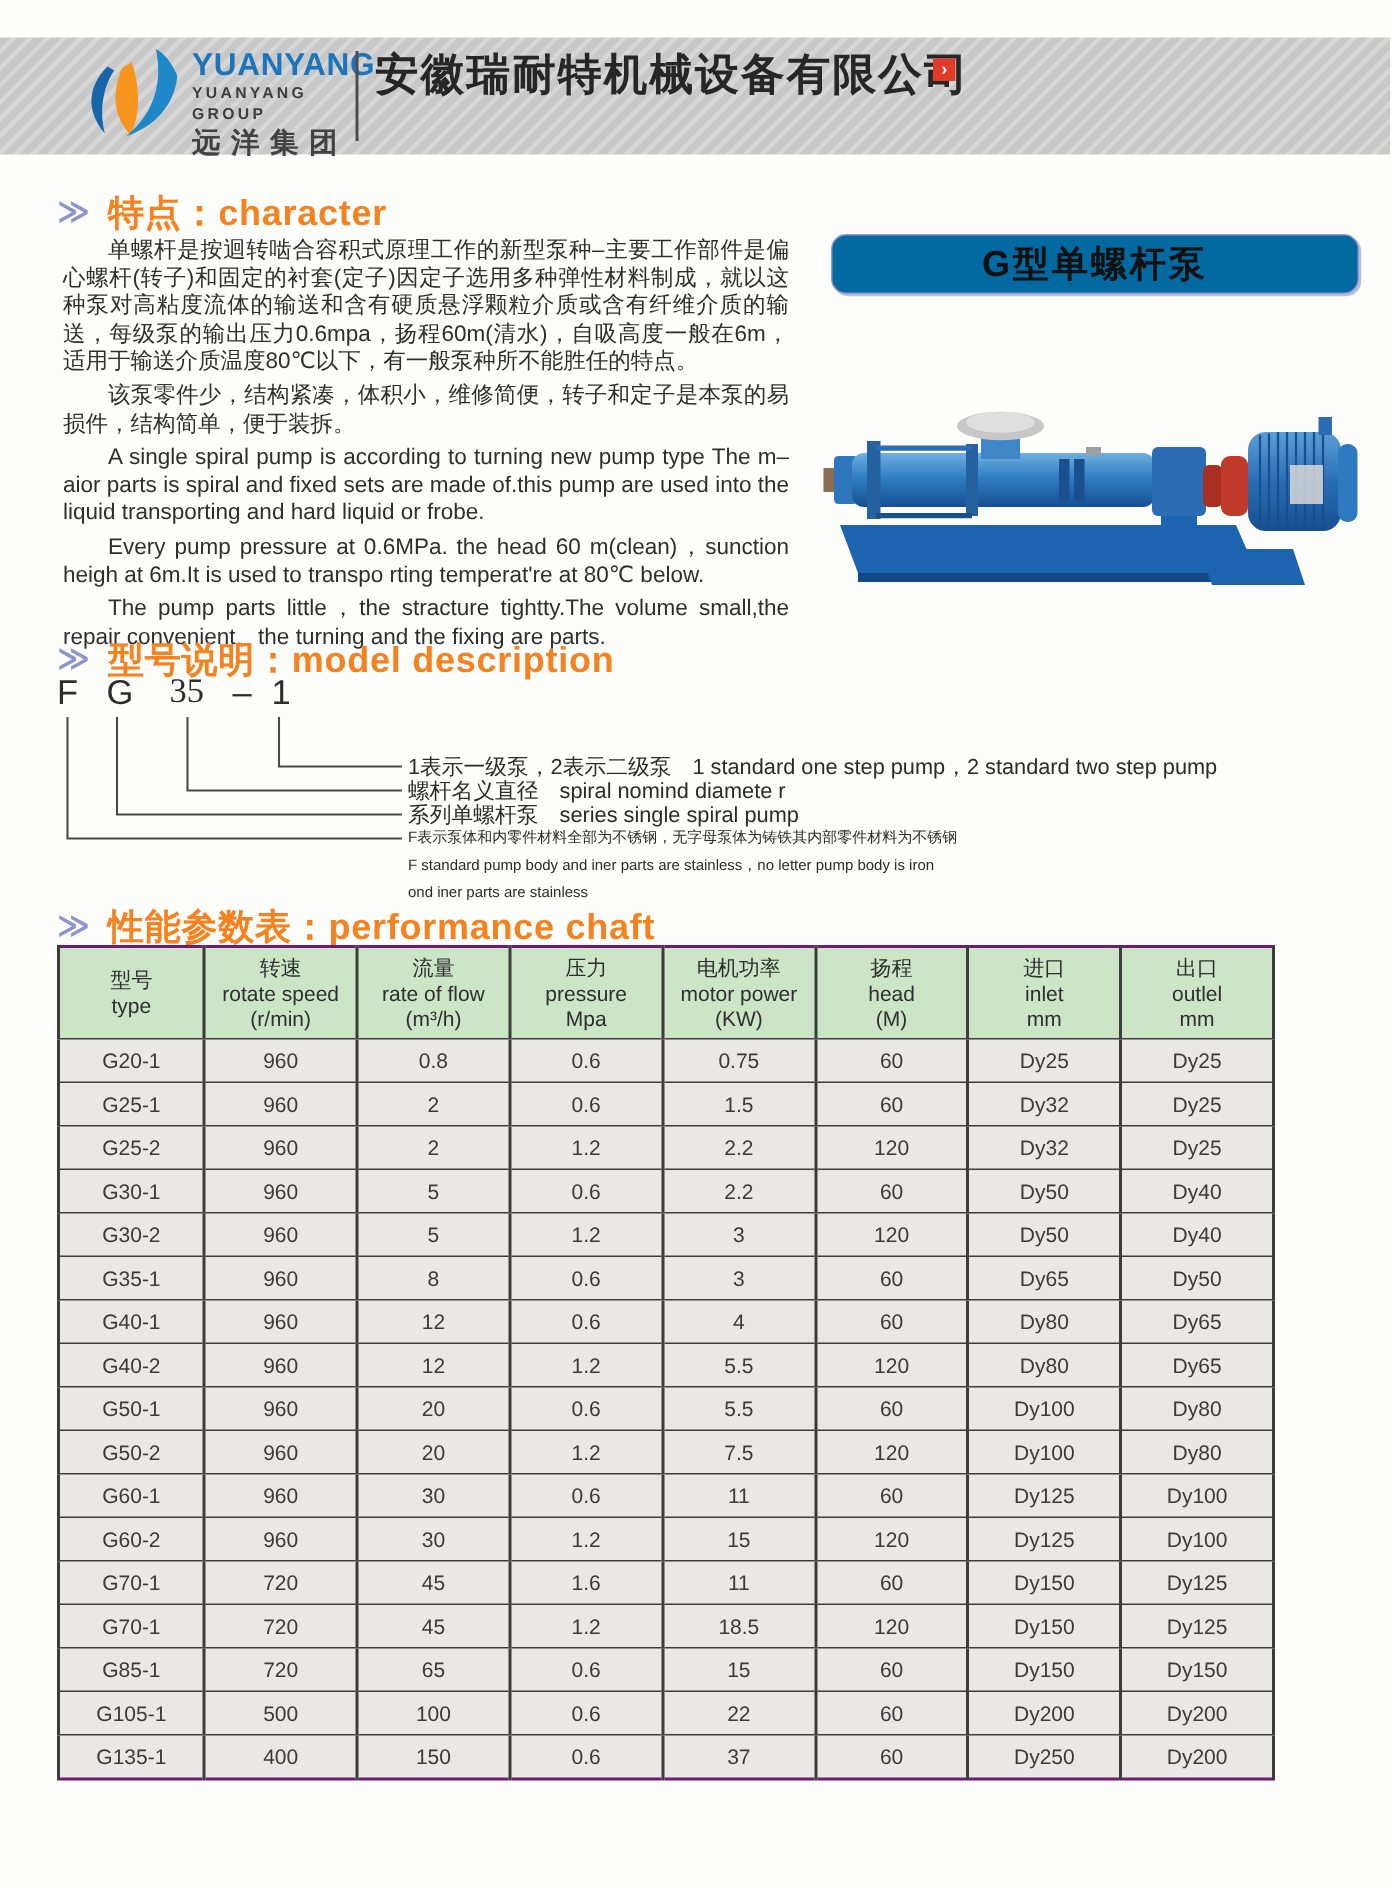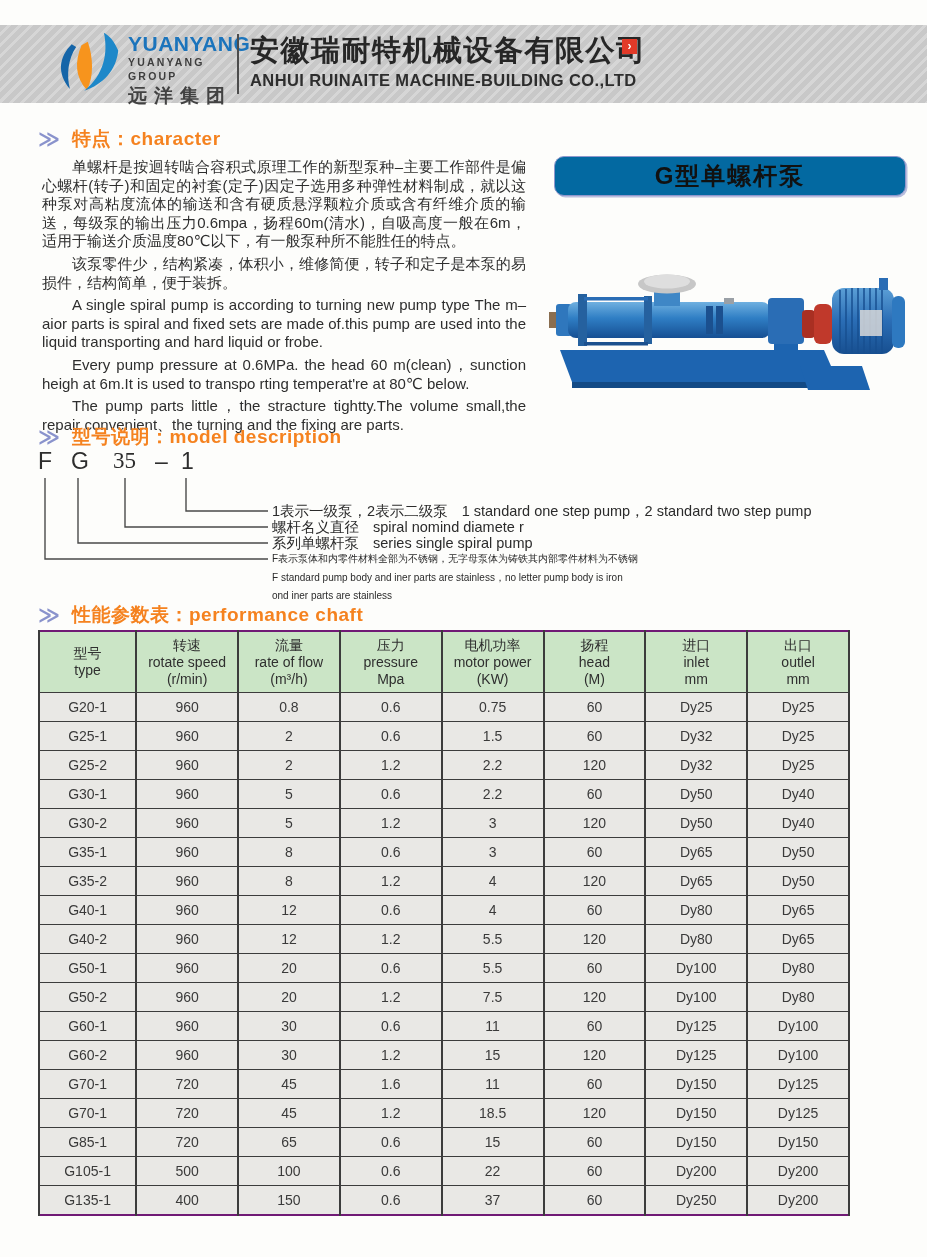--- a/index.html
+++ b/index.html
@@ -17,21 +17,21 @@
   .band-divider{position:absolute;left:237px;top:9px;width:2px;height:60px;background:#4c4c4c;}
   .company{position:absolute;left:250px;top:7px;}
   .company-cn{font-size:29px;font-weight:bold;color:#262626;letter-spacing:1.5px;line-height:36px;}
   .company-en{font-size:16.5px;font-weight:bold;color:#2d2d2d;letter-spacing:0.4px;line-height:24px;}
   .red-badge{position:absolute;left:622px;top:14px;width:15px;height:15px;background:#e23a28;
              color:#fff;font-size:12px;font-weight:bold;text-align:center;line-height:15px;}
 
   
   .sec-title{position:absolute;left:38px;display:flex;align-items:center;gap:12px;}
   .chev{color:#8a93cc;font-size:21px;font-weight:bold;font-style:italic;line-height:22px;}
-  .sec-title .t{color:#f5821f;font-size:19px;font-weight:bold;letter-spacing:0.5px;}
+  .sec-title .t{color:#f5821f;font-size:24px;font-weight:bold;letter-spacing:0.5px;}
 
   
   .char-text{position:absolute;left:38px;top:154px;width:492px;font-size:15px;line-height:18.6px;
              color:#2e2e2e;text-align:justify;}
   .char-text p{margin:4px;text-indent:2em;}
 
   
   .product-box{position:absolute;left:554px;top:156px;width:350px;height:38px;background:#0369a1;
                border:1.5px solid #8f97cc;border-radius:10px;display:flex;align-items:center;justify-content:center;
                box-shadow:1.5px 1.5px 0 0 #b9bede;}
@@ -68,21 +68,20 @@
       <path d="M58,3 C63,26 58,50 36,68 C57,61 72,45 74,23 C70,13 64,6 58,3 Z" fill="#1e88c9"></path>
     </svg>
     <div class="logo-text">
       <div class="logo-name">YUANYANG</div>
       <div class="logo-group">YUANYANG GROUP</div>
       <div class="logo-cn">远洋集团</div>
     </div>
     <div class="band-divider"></div>
     <div class="company">
       <div class="company-cn">安徽瑞耐特机械设备有限公司</div>
-      <div class="company-en">ANHUI RUINAITE MACHINE-BUILDING CO.,LTD</div>
     </div>
     <div class="red-badge">›</div>
   </div>
 
   <div class="sec-title" style="top:126px;">
     <span class="chev">≫</span>
     <span class="t">特点：character</span>
   </div>
   <div class="char-text">
     <p>单螺杆是按迴转啮合容积式原理工作的新型泵种–主要工作部件是偏心螺杆(转子)和固定的衬套(定子)因定子选用多种弹性材料制成，就以这种泵对高粘度流体的输送和含有硬质悬浮颗粒介质或含有纤维介质的输送，每级泵的输出压力0.6mpa，扬程60m(清水)，自吸高度一般在6m，适用于输送介质温度80℃以下，有一般泵种所不能胜任的特点。</p>
@@ -274,30 +273,20 @@
           <td>G35-1</td>
           <td>960</td>
           <td>8</td>
           <td>0.6</td>
           <td>3</td>
           <td>60</td>
           <td>Dy65</td>
           <td>Dy50</td>
         </tr>
         <tr>
-          <td>G35-2</td>
-          <td>960</td>
-          <td>8</td>
-          <td>1.2</td>
-          <td>4</td>
-          <td>120</td>
-          <td>Dy65</td>
-          <td>Dy50</td>
-        </tr>
-        <tr>
           <td>G40-1</td>
           <td>960</td>
           <td>12</td>
           <td>0.6</td>
           <td>4</td>
           <td>60</td>
           <td>Dy80</td>
           <td>Dy65</td>
         </tr>
         <tr>

